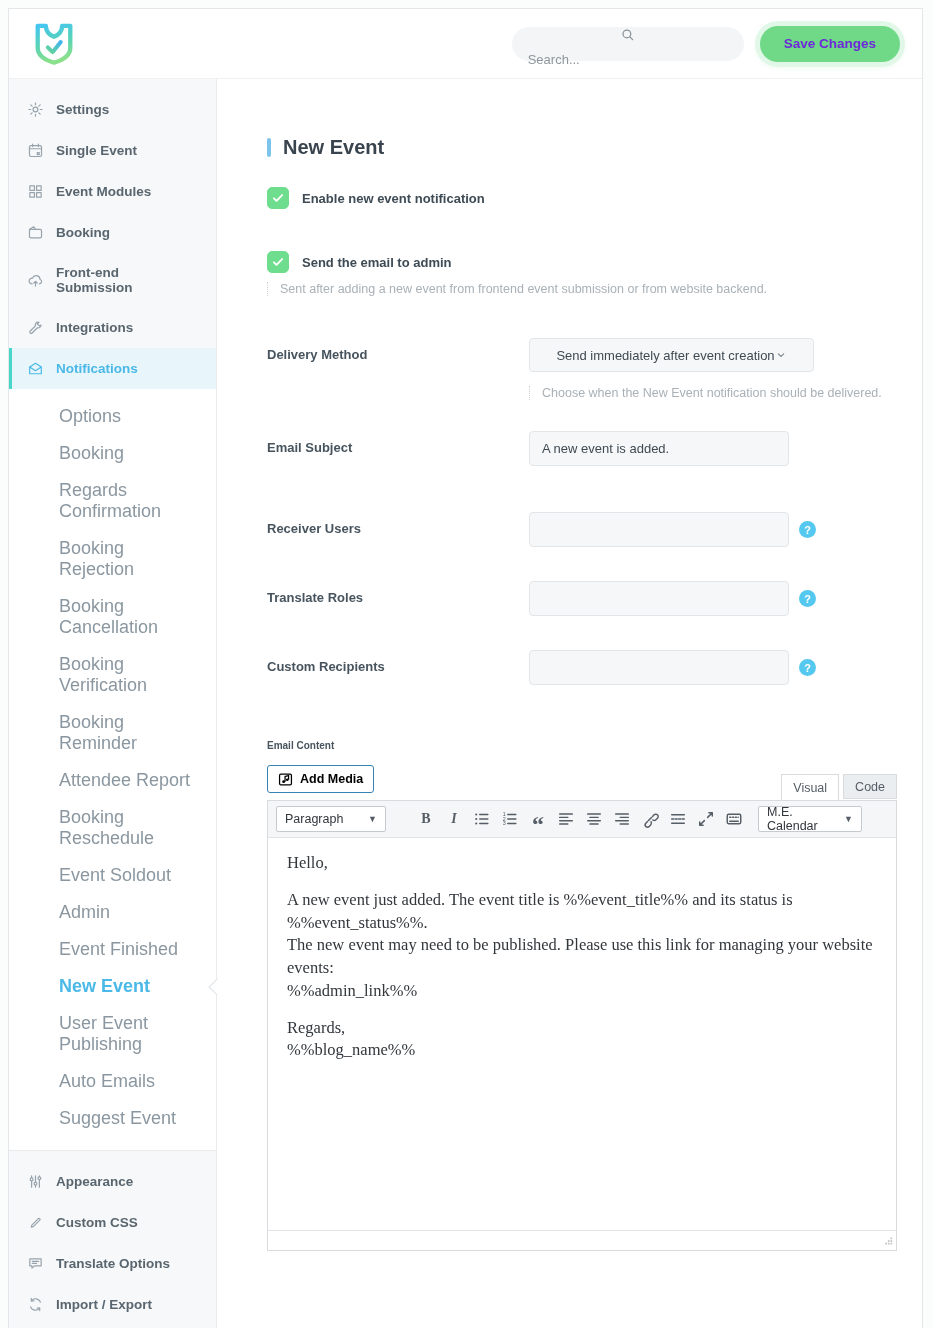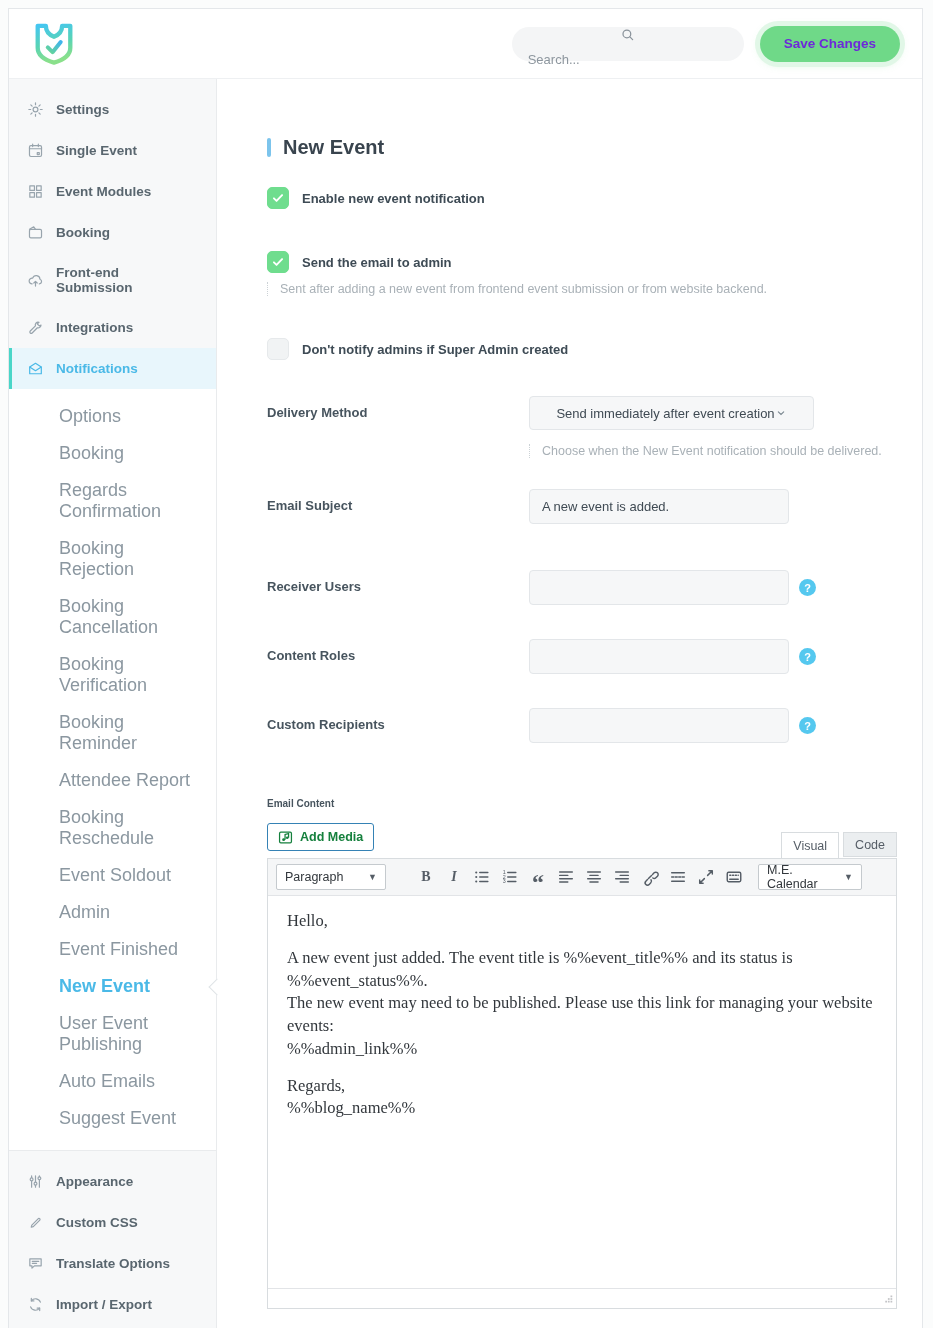--- a/index.html
+++ b/index.html
@@ -80,21 +80,21 @@
            font-size:12.5px; color:#a9b1b7; white-space:nowrap; }
   .help { width:17px; height:17px; border-radius:50%; background:#55c8ef; color:#fff;
           font-size:11px; font-weight:700; display:flex; align-items:center;
           justify-content:center; margin:9px 0 0 10px; cursor:pointer; flex:0 0 auto; }
   
   .ec-label { font-size:10px; font-weight:700; color:#47545e; margin-bottom:14px; }
   .editor { width:630px; }
   .ed-top { display:flex; justify-content:space-between; align-items:flex-end; }
   .addmedia { display:flex; align-items:center; gap:7px; height:28px; padding:0 10px;
               background:#fff; border:1px solid #3582b5; border-radius:3px;
-              color:#15803d; font-size:12.5px; font-weight:600; font-family:inherit;
+              color:#000000; font-size:12.5px; font-weight:600; font-family:inherit;
               cursor:pointer; margin-bottom:7px; }
   .addmedia svg { display:block; }
   .tabs { display:flex; gap:4px; }
   .tab { height:25px; padding:0 11px; display:flex; align-items:center;
          font-size:12.5px; color:#555d66; background:#ebeef0;
          border:1px solid #d8dcdf; cursor:pointer; margin-bottom:1px; }
   .tab.active { background:#fff; border-bottom:none; height:26px; margin-bottom:0;
                 position:relative; z-index:2; }
   .edbox { border:1px solid #d8dcdf; background:#fff; }
   .toolbar { display:flex; align-items:center; gap:2px; padding:5px 8px;
@@ -305,26 +305,20 @@
             <div class="cbrow">
               <span class="cb checked">
                 <svg width="14" height="14" viewBox="0 0 24 24" fill="none" stroke="#fff" stroke-width="3.2" stroke-linecap="round" stroke-linejoin="round">
                   <path d="m5 12.5 4.5 4.5L19 7"></path>
                 </svg>
               </span>
               <span class="cblabel">Send the email to admin</span>
             </div>
             <div class="hint">Sent after adding a new event from frontend event submission or from website backend.</div>
           </div>
-          <div style="margin-bottom: 36px;">
-            <div class="cbrow">
-              <span class="cb"></span>
-              <span class="cblabel">Don't notify admins if Super Admin created</span>
-            </div>
-          </div>
         </div>
 
       <div class="frow" style="margin-bottom:31px;">
         <div class="flabel">Delivery Method</div>
         <div class="ctrlcol">
           <div class="selectbox">
             <span>Send immediately after event creation</span>
             <span class="chev">
               <svg width="12" height="12" viewBox="0 0 20 20" fill="none" stroke="currentColor" stroke-width="1.8" stroke-linecap="round">
                   <path d="m5.5 8 4.5 4.5L14.5 8"></path>
@@ -344,21 +338,21 @@
 
       <div class="frow" style="margin-bottom:34px;">
         <div class="flabel">Receiver Users</div>
         <div class="fctrl">
           <input class="txt" value="" style="">
           <span class="help">?</span>
         </div>
       </div>
 
       <div class="frow" style="margin-bottom:34px;">
-        <div class="flabel">Content Roles</div>
+        <div class="flabel">Translate Roles</div>
         <div class="fctrl">
           <input class="txt" value="" style="">
           <span class="help">?</span>
         </div>
       </div>
 
       <div class="frow" style="margin-bottom:55px;">
         <div class="flabel">Custom Recipients</div>
         <div class="fctrl">
           <input class="txt" value="" style="">

